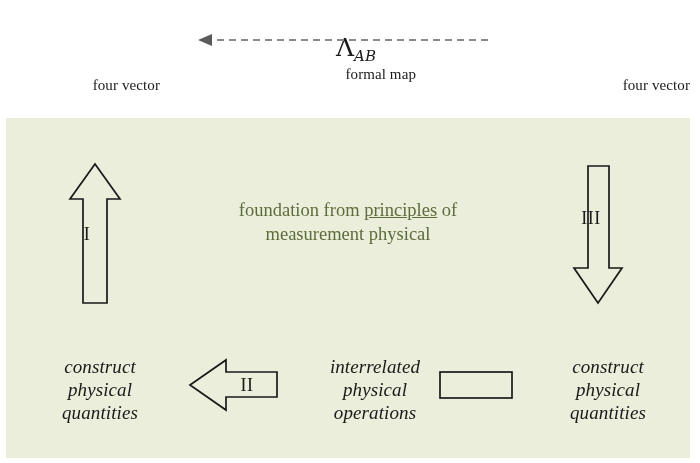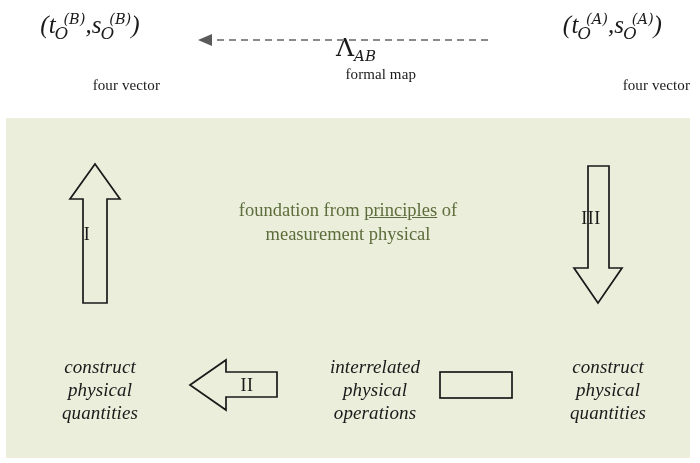--- a/index.html
+++ b/index.html
@@ -129,33 +129,27 @@
     letter-spacing: 0.5px;
   }
 </style>
 </head>
 <body>
 
 <div id="canvas">
 
   <div id="green-panel"></div>
 
-  <div class="txt fourvec" style="left:10px; top:10px; width:160px;">
-    <span class="paren">(</span><span>t</span><span class="sub-o">O</span><span class="sup-lbl">(B)</span><span>,</span><span>s</span><span class="sub-o">O</span><span class="sup-lbl">(B)</span><span class="paren">)</span>
-  </div>
   <div class="txt caption" style="left:10px; top:76px; width:150px;">four vector</div>
 
   <div id="lambda-label">
     <span class="lam">Λ</span><span class="lamsub">AB</span>
   </div>
   <div class="txt caption" style="left:296px; top:65px; width:120px;">formal map</div>
 
-  <div class="txt fourvec" style="left:530px; top:10px; width:165px;">
-    <span class="paren">(</span><span>t</span><span class="sub-o">O</span><span class="sup-lbl">(A)</span><span>,</span><span>s</span><span class="sub-o">O</span><span class="sup-lbl">(A)</span><span class="paren">)</span>
-  </div>
   <div class="txt caption" style="left:535px; top:76px; width:155px;">four vector</div>
 
   <div class="txt greentext" style="left:218px; top:198px; width:260px;">
     <span>foundation from </span><u>principles</u><span> of</span><br>
     <span>measurement physical</span>
   </div>
 
   <div class="txt bodytext" style="left:20px; top:355px; width:160px;">
     <span>construct</span><br>
     <span>physical</span><br>

